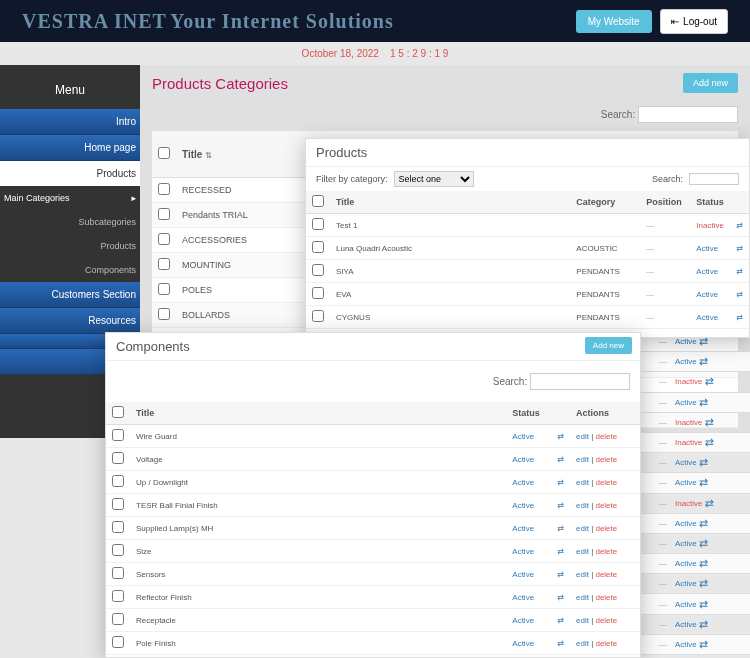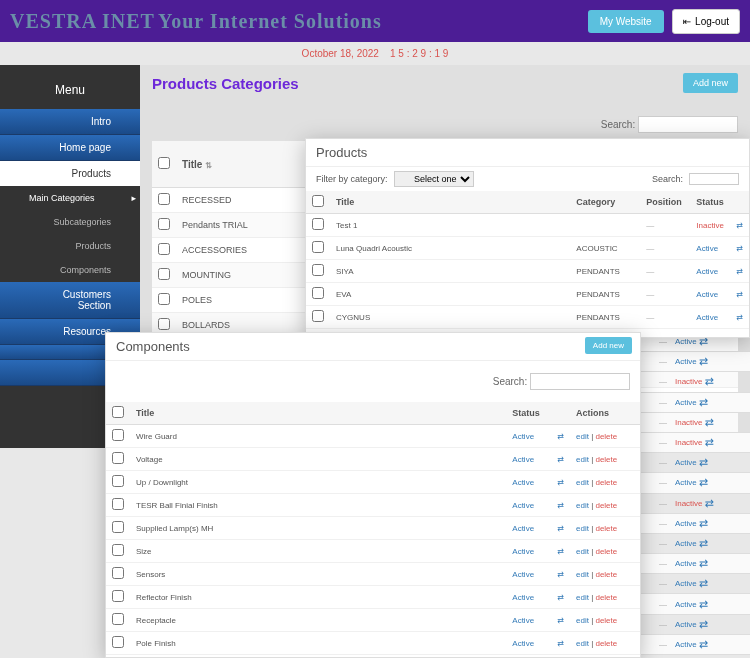--- a/index.html
+++ b/index.html
@@ -1,52 +1,52 @@
 <!DOCTYPE html>
 <html><head>
 <meta charset="utf-8">
 <style>
 * { box-sizing: border-box; margin: 0; padding: 0; }
 body { font-family: Arial, sans-serif; font-size: 11px; background: #e8e8e8; color: #555; width: 750px; height: 658px; overflow: hidden; position: relative; }
-.header { background: #4c1d95; height: 42px; display: flex; align-items: center; padding: 0 10px; justify-content: space-between; }
+.header { background: #0f172a; height: 42px; display: flex; align-items: center; padding: 0 22px; justify-content: space-between; }
 .logo { font-family: Georgia, serif; font-size: 20px; font-weight: bold; color: #6a8ea8; letter-spacing: 1px; }
 .header-right { display: flex; gap: 8px; align-items: center; }
 .btn-my { background: #5bc0de; color: #fff; border: none; padding: 6px 12px; border-radius: 3px; font-size: 10px; cursor: pointer; }
 .btn-logout { background: #fff; border: 1px solid #ccc; padding: 6px 10px; border-radius: 3px; font-size: 10px; cursor: pointer; display: flex; align-items: center; gap: 4px; }
 .datebar { text-align: center; font-size: 10px; padding: 6px; color: #d9534f; background: #e8e8e8; }
 .main { display: flex; }
 .sidebar { width: 140px; background: #333; color: #fff; padding-top: 10px; }
 .sidebar h2 { text-align: center; font-size: 12px; font-weight: normal; padding: 8px 0 12px; }
-.menu-item { padding: 7px 29px; font-size: 10px; cursor: pointer; text-align: right; }
+.menu-item { padding: 7px 4px; font-size: 10px; cursor: pointer; text-align: right; }
 .menu-item.blue { background: linear-gradient(#2a6ab8, #1a4a88); border-bottom: 1px solid #1a3a68; }
 .menu-item.active { background: #fff; color: #333; }
 .menu-item.sub { background: #333; color: #bbb; font-size: 9px; }
 .menu-item.sub.main { color: #fff; position: relative; }
 .content { flex: 1; padding: 10px 12px; background: #e0e0e0; position: relative; }
-.panel-title { font-size: 15px; color: #6d28d9; margin-bottom: 24px; font-weight: bold; }
+.panel-title { font-size: 15px; color: #be185d; margin-bottom: 14px; }
 .add-new { position: absolute; right: 12px; top: 8px; background: #5bc0de; color: #fff; border: none; padding: 5px 10px; font-size: 9px; border-radius: 2px; cursor: pointer; }
 .search-row { text-align: right; margin: 8px 0; font-size: 10px; color: #666; }
 .search-row input { border: 1px solid #ccc; padding: 2px 4px; width: 100px; font-size: 10px; }
 .table { width: 100%; border-collapse: collapse; }
 .table th { background: #f6f6f6; text-align: left; padding: 16px 6px; font-size: 10px; color: #555; border-bottom: 1px solid #ddd; font-weight: bold; }
 .table td { padding: 5px 6px; font-size: 9px; border-bottom: 1px solid #eee; background: #fff; }
 .table tr:nth-child(even) td { background: #fafafa; }
 .chk { width: 12px; height: 12px; }
 .sort { color: #999; font-size: 8px; }
 .status-active { color: #337ab7; }
 .status-inactive { color: #d9534f; }
 .sync-icon { color: #337ab7; font-size: 11px; }
 .act-edit { color: #337ab7; }
 .act-del { color: #d9534f; }
 .overlay { position: absolute; background: #fff; box-shadow: 0 4px 20px rgba(0,0,0,0.25); border: 1px solid #ddd; }
 .ov-products { left: 305px; top: 138px; width: 445px; height: 200px; overflow: hidden; }
 .ov-components { left: 105px; top: 332px; width: 536px; height: 326px; overflow: hidden; }
 .ov-head { padding: 6px 10px; font-size: 13px; color: #555; border-bottom: 1px solid #eee; position: relative; }
 .ov-filter { padding: 4px 10px; font-size: 9px; display: flex; align-items: center; gap: 6px; }
-.ov-filter select { font-size: 9px; border: 1px solid #ccc; padding: 1px 0; width: 80px; text-align: right; }
+.ov-filter select { font-size: 9px; border: 1px solid #ccc; padding: 1px 0; width: 80px; }
 .ov-table { width: 100%; border-collapse: collapse; }
 .ov-table th { background: #f6f6f6; text-align: left; padding: 4px 6px; font-size: 9px; font-weight: bold; border-bottom: 1px solid #ddd; }
 .ov-table td { padding: 4px 6px; font-size: 8px; border-bottom: 1px solid #f0f0f0; }
 .dash { color: #aaa; }
 .add-new-sm { background: #5bc0de; color: #fff; border: none; padding: 4px 8px; font-size: 8px; border-radius: 2px; cursor: pointer; position: absolute; right: 8px; top: 4px; }
 .bg-col { position: absolute; left: 641px; top: 332px; width: 110px; height: 326px; }
 .bg-col .row { height: 20.2px; display: flex; align-items: center; font-size: 8px; padding-left: 18px; border-bottom: 1px solid #ddd; }
 .bg-col .row:nth-child(even){ background:#fafafa; }
 </style>
 </head>

